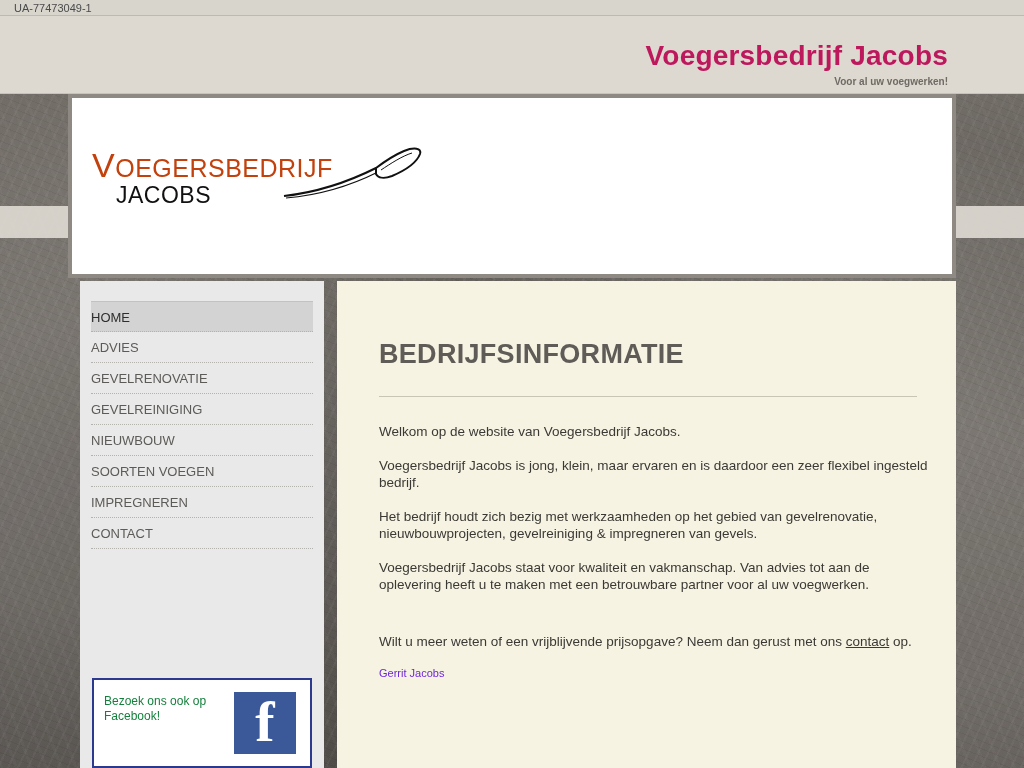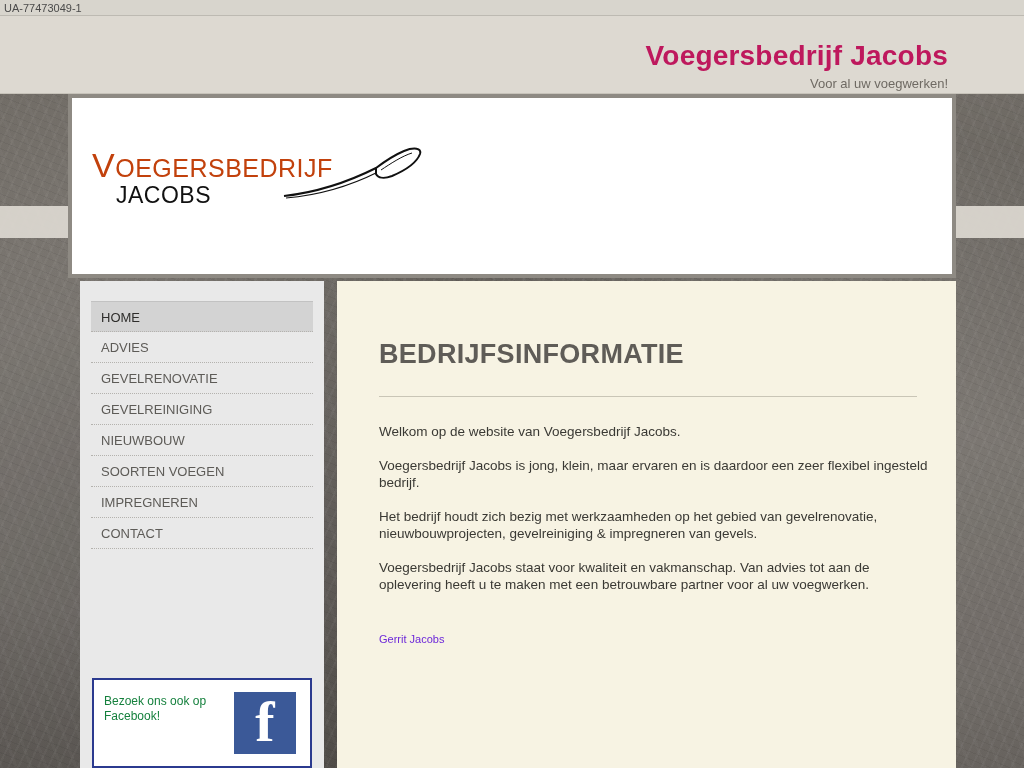--- a/index.html
+++ b/index.html
@@ -16,21 +16,21 @@
 
   
   #analytics-bar {
     position: absolute;
     top: 0; left: 0;
     width: 1024px; height: 16px;
     background: #d8d5cd;
     color: #4a4a4a;
     font-size: 11px;
     line-height: 16px;
-    padding-left: 4px;
+    padding-left: 14px;
     overflow: hidden;
     white-space: nowrap;
     border-bottom: 1px solid #bdbab2;
   }
 
   
   #page-bg {
     position: absolute;
     top: 16px; left: 0;
     width: 1024px; height: 752px;
@@ -69,22 +69,22 @@
     position: absolute;
     top: 24px; right: 76px;
     font-size: 28px;
     font-weight: bold;
     color: #be185d;
     letter-spacing: 0.2px;
   }
   #site-tagline {
     position: absolute;
     top: 60px; right: 76px;
-    font-size: 13px;
-    font-weight: normal;
+    font-size: 10px;
+    font-weight: bold;
     color: #6f6a63;
   }
 
   
   #logo-panel {
     position: absolute;
     top: 94px; left: 68px;
     width: 888px; height: 184px;
     background: #ffffff;
     border: 4px solid #8e8a83;
@@ -134,21 +134,20 @@
     position: absolute;
     left: 0; top: 0;
     width: 244px; height: 487px;
     background: #e9e9e9;
   }
   #nav { position: absolute; left: 11px; top: 20px; width: 222px; }
   .nav-item {
     display: block;
     height: 31px;
     line-height: 31px;
-    padding-left: 10px;
     font-size: 13px;
     color: #5d5b57;
     border-bottom: 1px dotted #b4b2ae;
     cursor: pointer;
     background: transparent;
   }
   .nav-item.active {
     background: #d3d3d3;
     color: #2f2e2c;
     border-top: 1px solid #c2c2c2;
@@ -272,17 +271,18 @@
   <div id="main">
     <div id="main-inner">
       <h1 id="main-heading">BEDRIJFSINFORMATIE</h1>
       <div id="heading-rule"></div>
 
       <p class="para">Welkom op de website van Voegersbedrijf Jacobs.</p>
       <p class="para">Voegersbedrijf Jacobs is  jong, klein, maar ervaren en is daardoor een zeer flexibel ingesteld bedrijf.</p>
       <p class="para">Het bedrijf houdt zich bezig met werkzaamheden op het gebied van gevelrenovatie, nieuwbouwprojecten, gevelreiniging &amp; impregneren van gevels.</p>
       <p class="para gap">Voegersbedrijf Jacobs staat voor kwaliteit en vakmanschap. Van advies tot aan de oplevering heeft u te maken met een betrouwbare partner voor al uw voegwerken.</p>
 
+      <p class="para"><span>Wilt u meer weten of een vrijblijvende prijsopgave? Neem dan gerust met ons </span><a href="#">contact</a><span> op.</span></p>
 
       <div id="signature">Gerrit Jacobs</div>
     </div>
   </div>
 </div>
 
 </body></html>

